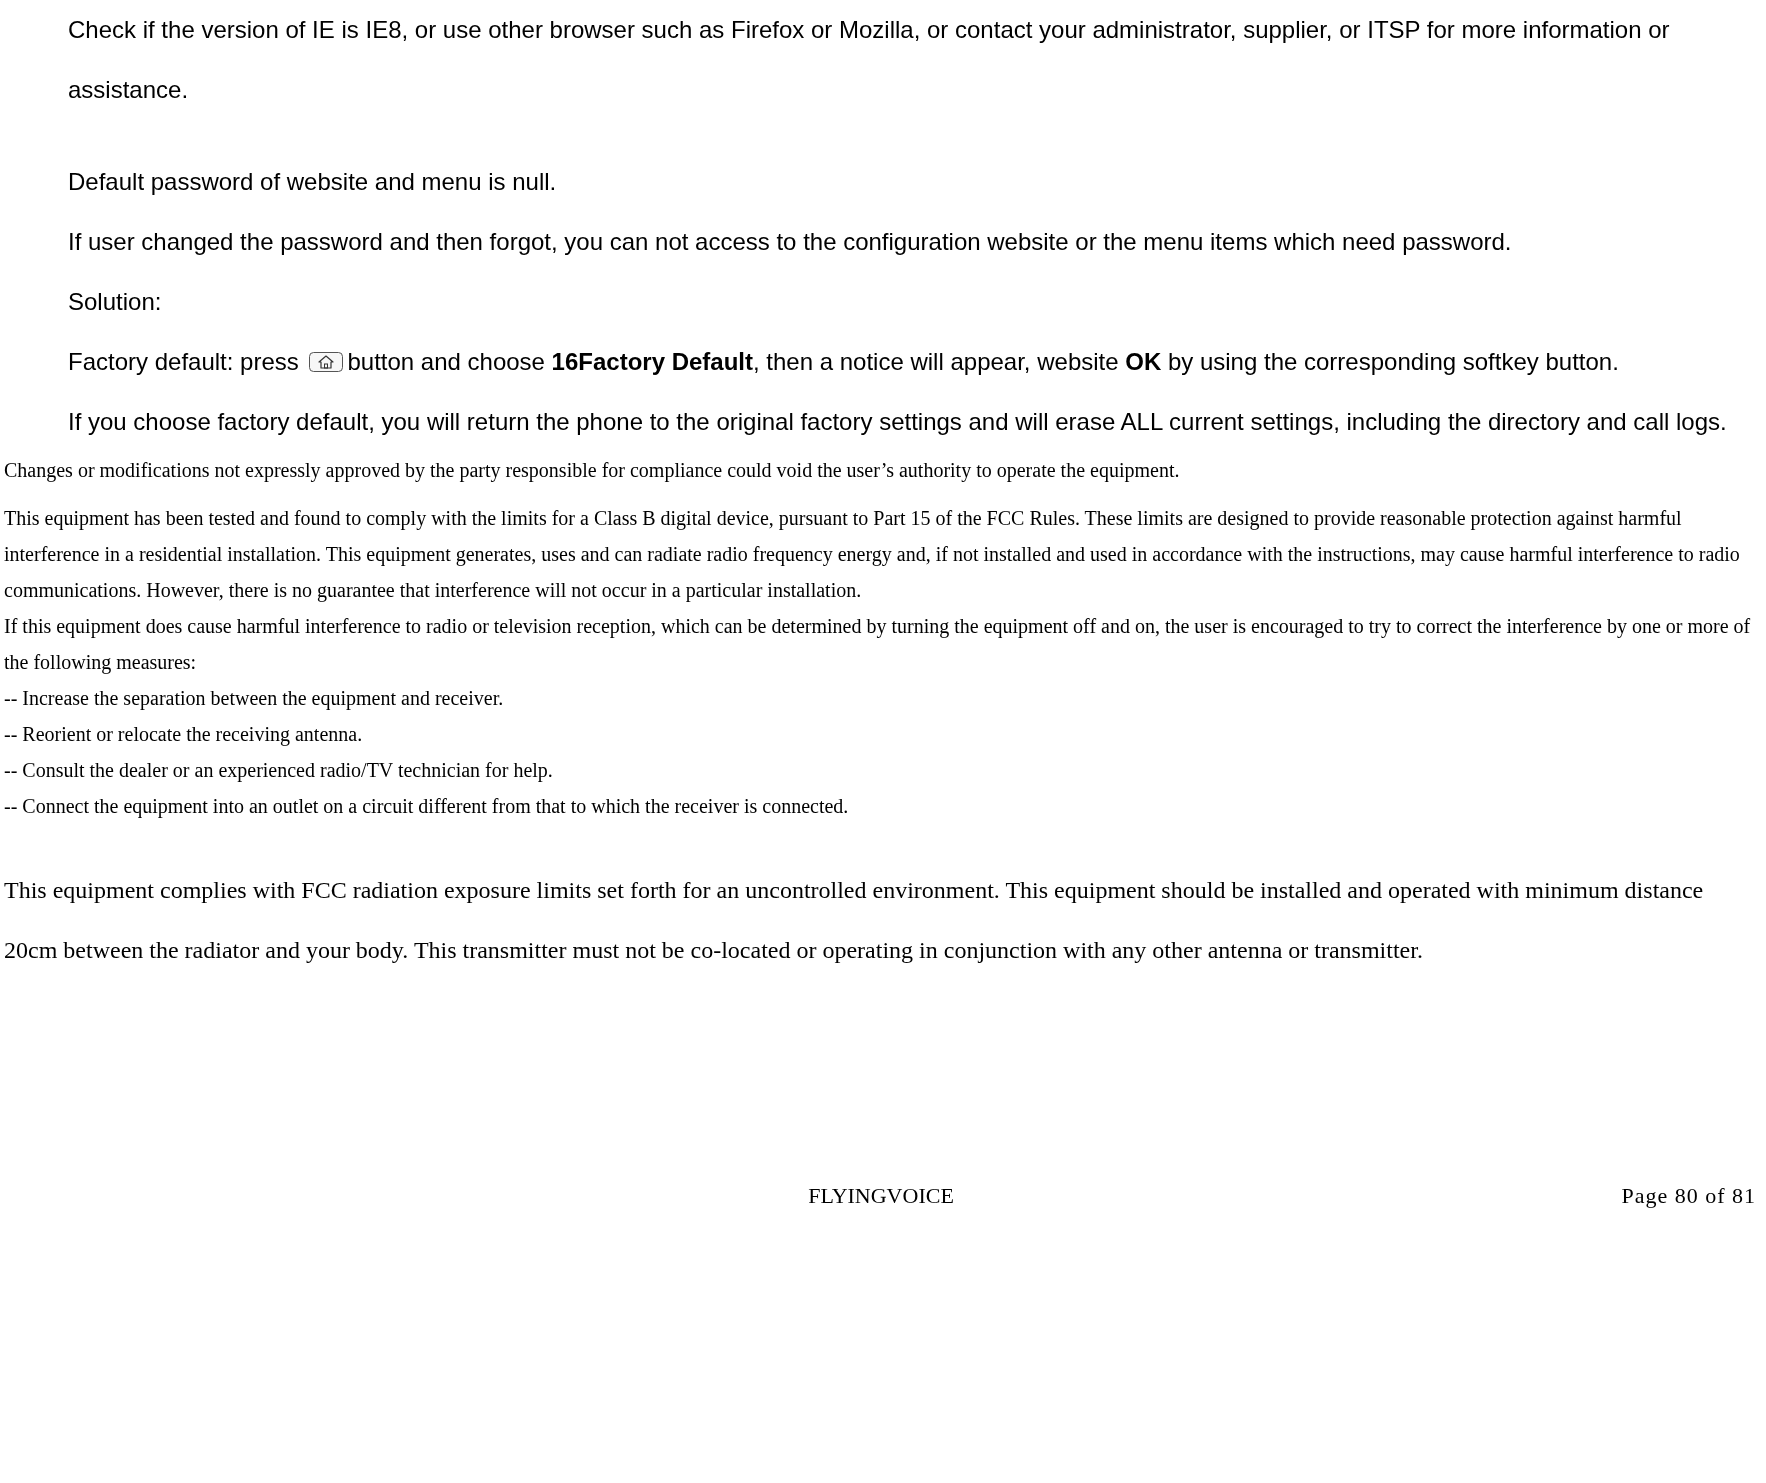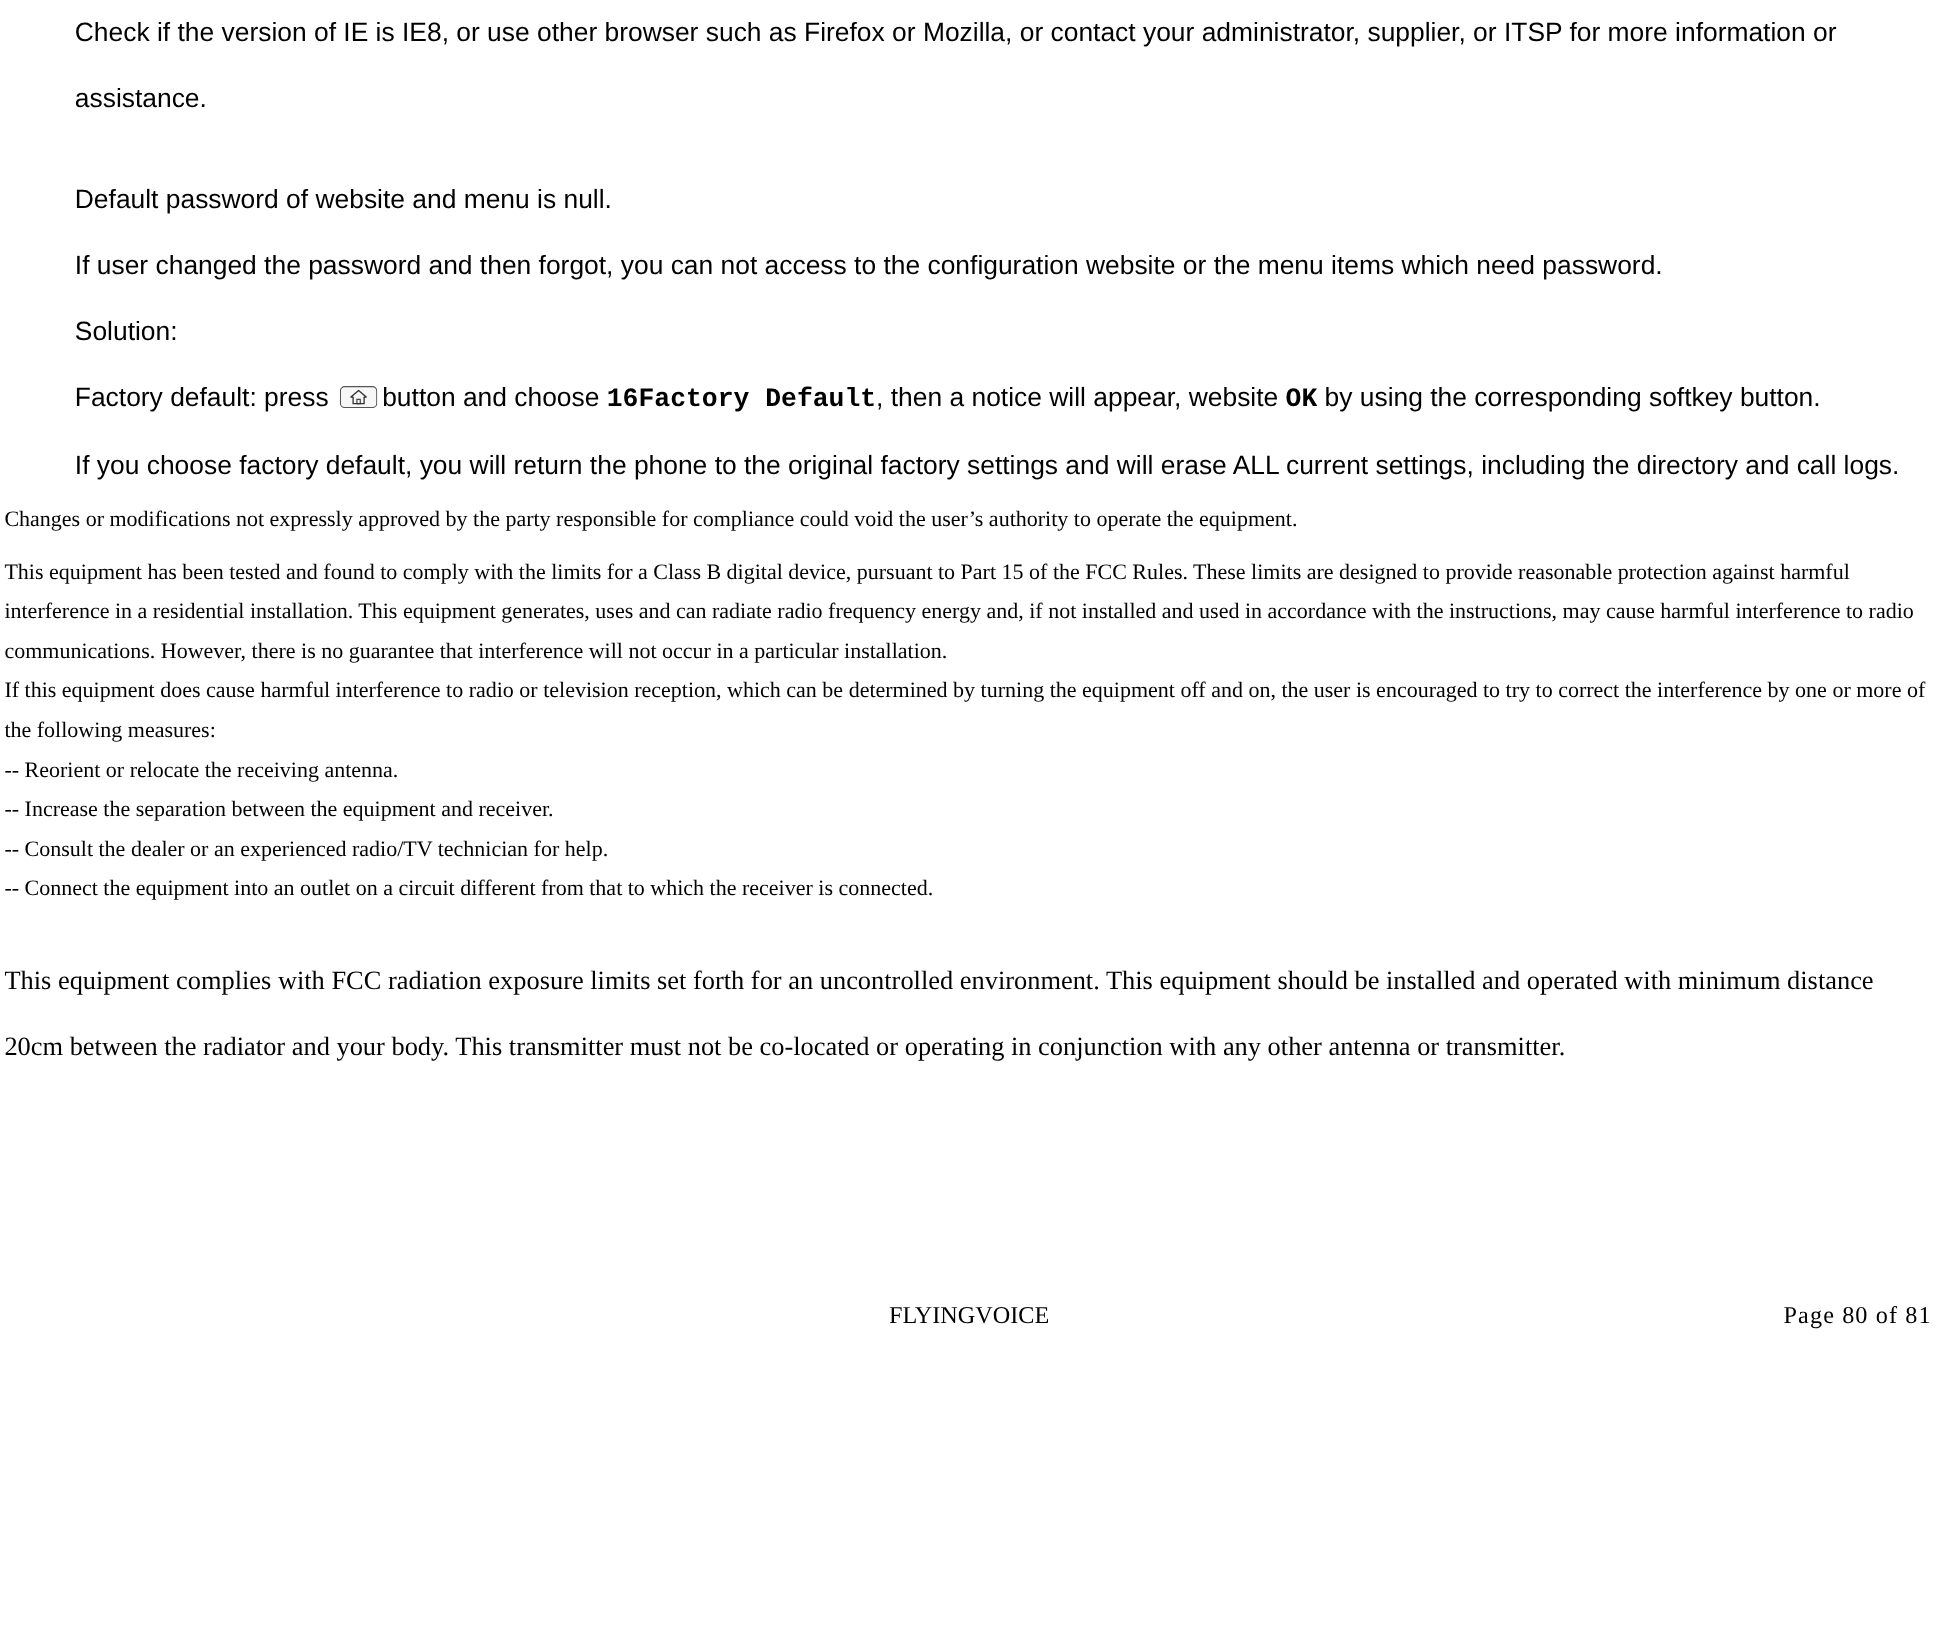--- a/index.html
+++ b/index.html
@@ -78,21 +78,21 @@
     letter-spacing: 1px;
   }
   .home-icon {
     display: inline-block;
     vertical-align: -2px;
     margin: 0 4px;
   }
   .home-icon svg {
     display: block;
   }
-  b { font-weight: 700; font-family: Liberation Mono, monospace; }
+  b { font-weight: 700; }
   .spacer-12 { height: 12px; }
   .spacer-20 { height: 20px; }
 </style>
 </head>
 <body>
 
 <div class="page">
 
   <div class="body-indent">
     <div class="para">Check if the version of IE is IE8, or use other browser such as Firefox or Mozilla, or contact your administrator, supplier, or ITSP for more information or assistance.</div>
@@ -117,22 +117,22 @@
     </div>
 
     <div class="para">If you choose factory default, you will return the phone to the original factory settings and will erase ALL current settings, including the directory and call logs.</div>
   </div>
 
   <div class="compliance">
     <p>Changes or modifications not expressly approved by the party responsible for compliance could void the user’s authority to operate the equipment.</p>
     <div class="spacer-12"></div>
     <p>This equipment has been tested and found to comply with the limits for a Class B digital device, pursuant to Part 15 of the FCC Rules. These limits are designed to provide reasonable protection against harmful interference in a residential installation. This equipment generates, uses and can radiate radio frequency energy and, if not installed and used in accordance with the instructions, may cause harmful interference to radio communications. However, there is no guarantee that interference will not occur in a particular installation.</p>
     <p>If this equipment does cause harmful interference to radio or television reception, which can be determined by turning the equipment off and on, the user is encouraged to try to correct the interference by one or more of the following measures:</p>
+    <p>-- Increase the separation between the equipment and receiver.</p>
     <p>-- Reorient or relocate the receiving antenna.</p>
-    <p>-- Increase the separation between the equipment and receiver.</p>
     <p>-- Consult the dealer or an experienced radio/TV technician for help.</p>
     <p>-- Connect the equipment into an outlet on a circuit different from that to which the receiver is connected.</p>
   </div>
 
   <div class="exposure">This equipment complies with FCC radiation exposure limits set forth for an uncontrolled environment. This equipment should be installed and operated with minimum distance 20cm between the radiator and your body. This transmitter must not be co-located or operating in conjunction with any other antenna or transmitter.</div>
 
   <div class="footer">
     <span>FLYINGVOICE</span>
     <span class="page-num">Page 80 of 81</span>
   </div>

